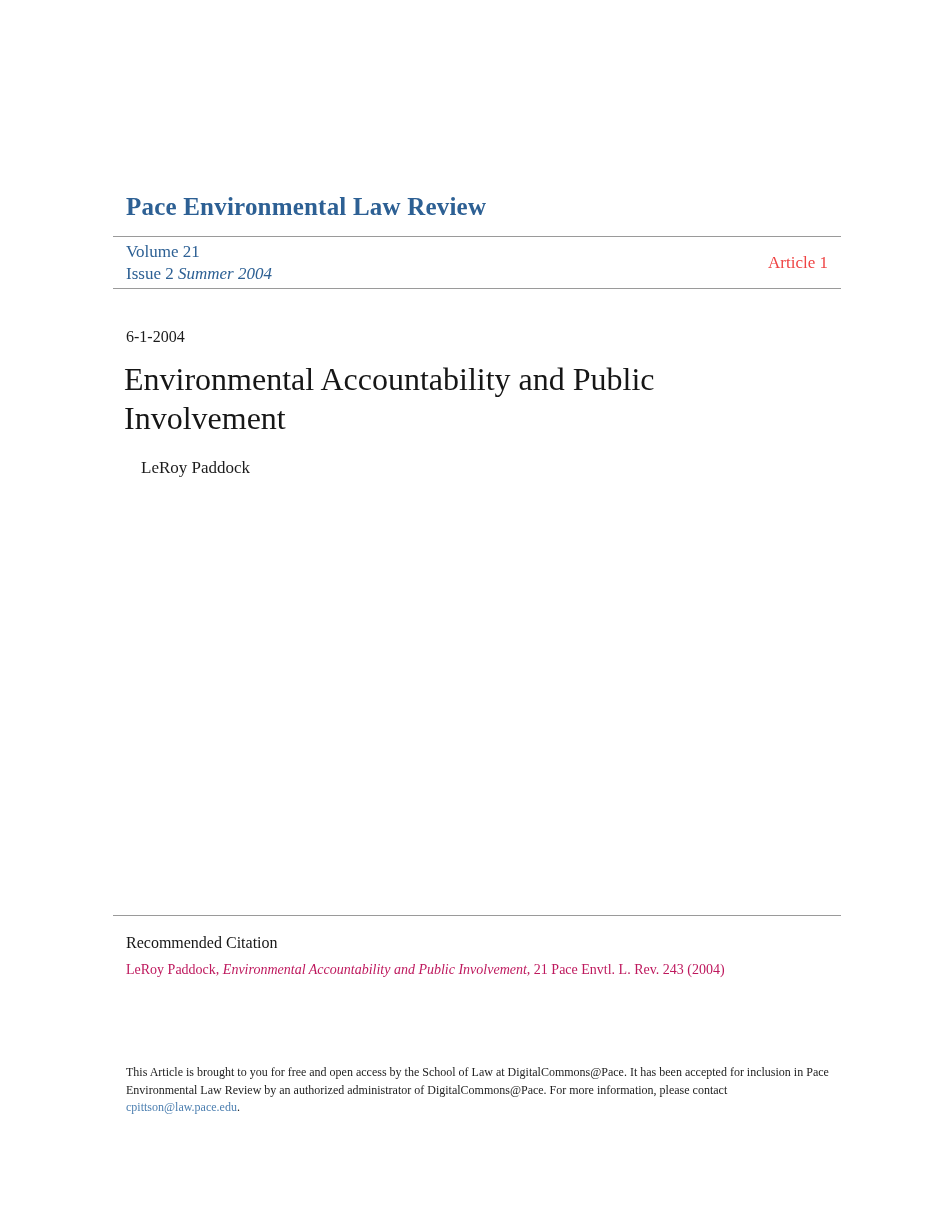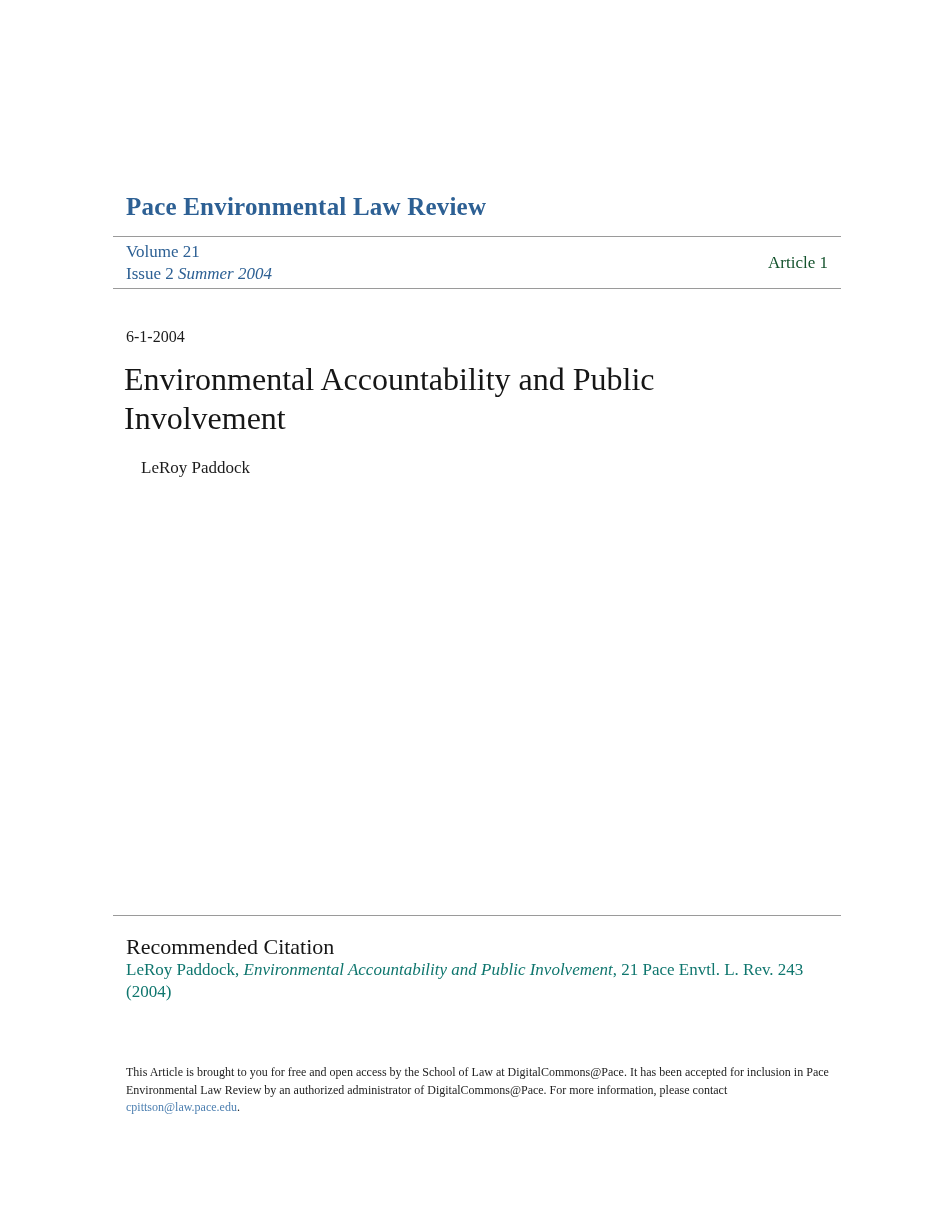--- a/index.html
+++ b/index.html
@@ -52,21 +52,21 @@
   }
   .vol-issue {
     font-size: 17px;
     line-height: 22px;
     color: #2d6094;
   }
   .vol-issue a { color: inherit; text-decoration: none; cursor: pointer; }
   .issue-season { font-style: italic; }
   .article-label {
     font-size: 17px;
-    color: #14532d;
+    color: #ef4444;
     text-decoration: none;
     cursor: pointer;
     margin-left: 28px;
   }
 
   .pub-date {
     position: absolute;
     left: 126px;
     top: 328px;
     font-size: 16px;
@@ -87,31 +87,31 @@
     left: 141px;
     top: 458px;
     font-size: 17px;
     color: #1c1c1c;
   }
 
   .rec-citation-heading {
     position: absolute;
     left: 126px;
     top: 934px;
-    font-size: 22px;
+    font-size: 16px;
     color: #161616;
   }
   .citation-block {
     position: absolute;
     left: 126px;
     top: 959px;
     width: 690px;
-    font-size: 17px;
+    font-size: 14px;
     line-height: 22px;
-    color: #0f766e;
+    color: #be185d;
   }
   .cite-title { font-style: italic; }
   .available-line a {
     color: inherit;
     text-decoration: none;
     cursor: pointer;
   }
 
   .footer-note {
     position: absolute;

